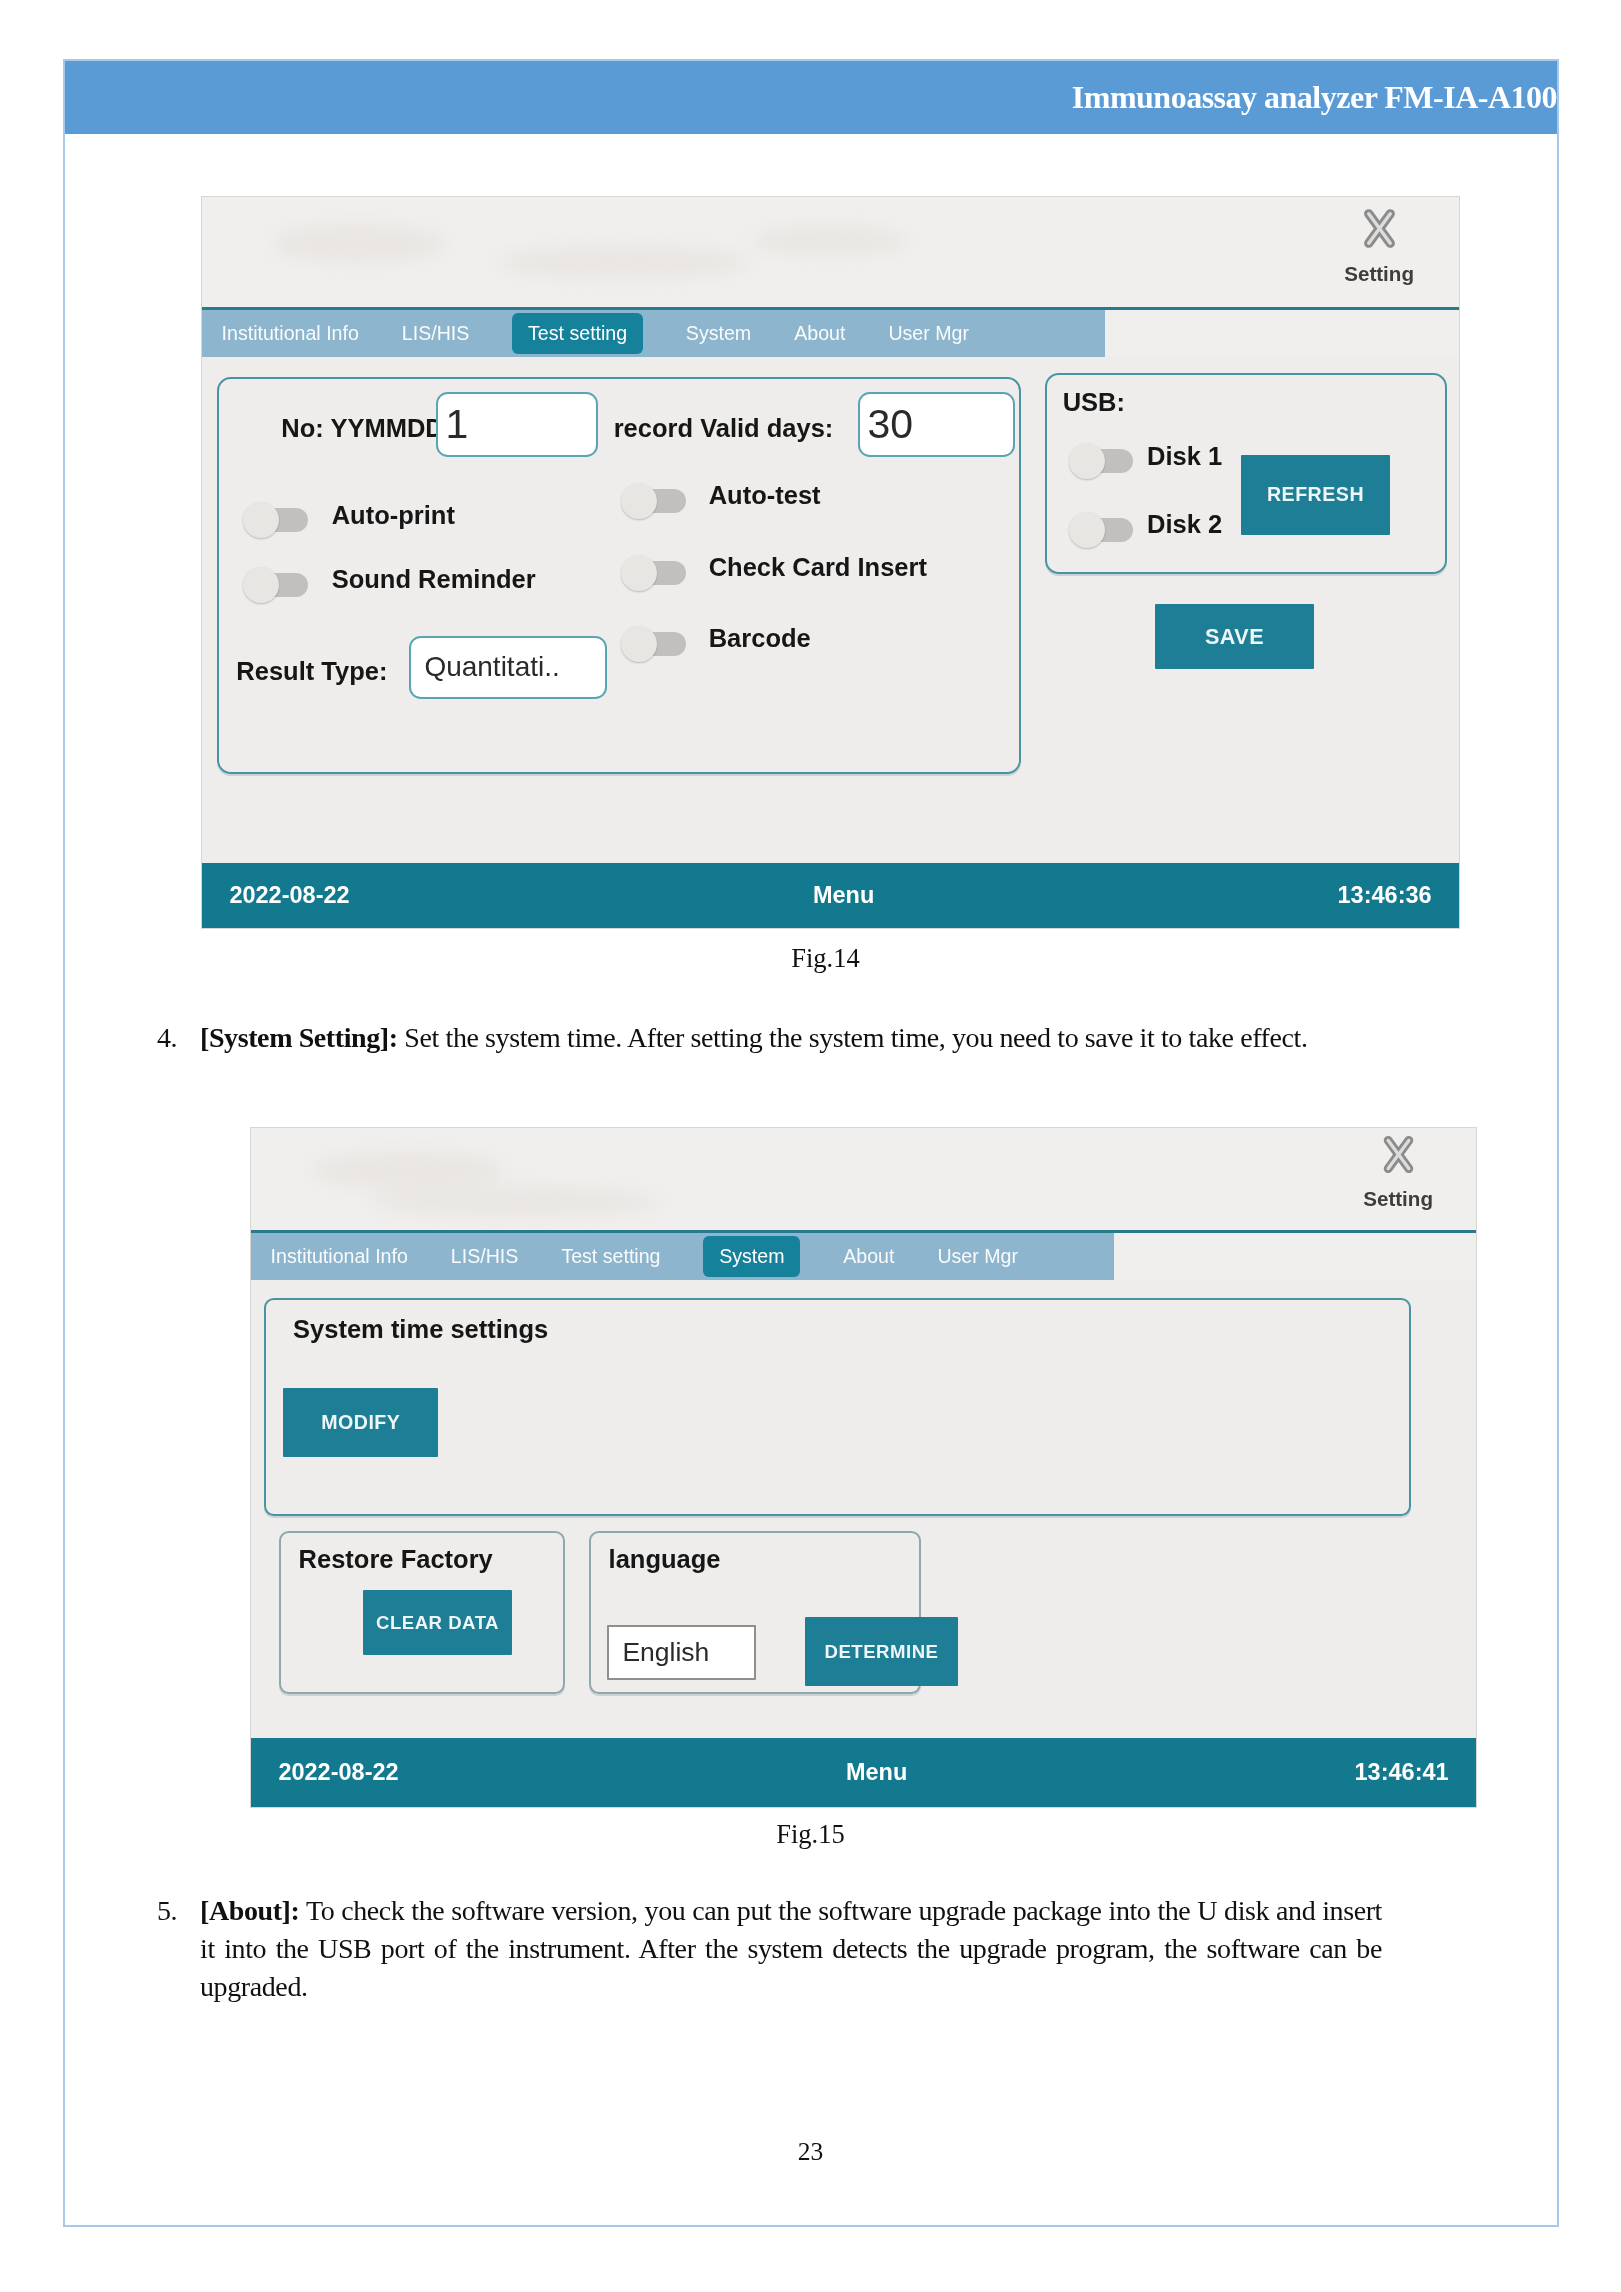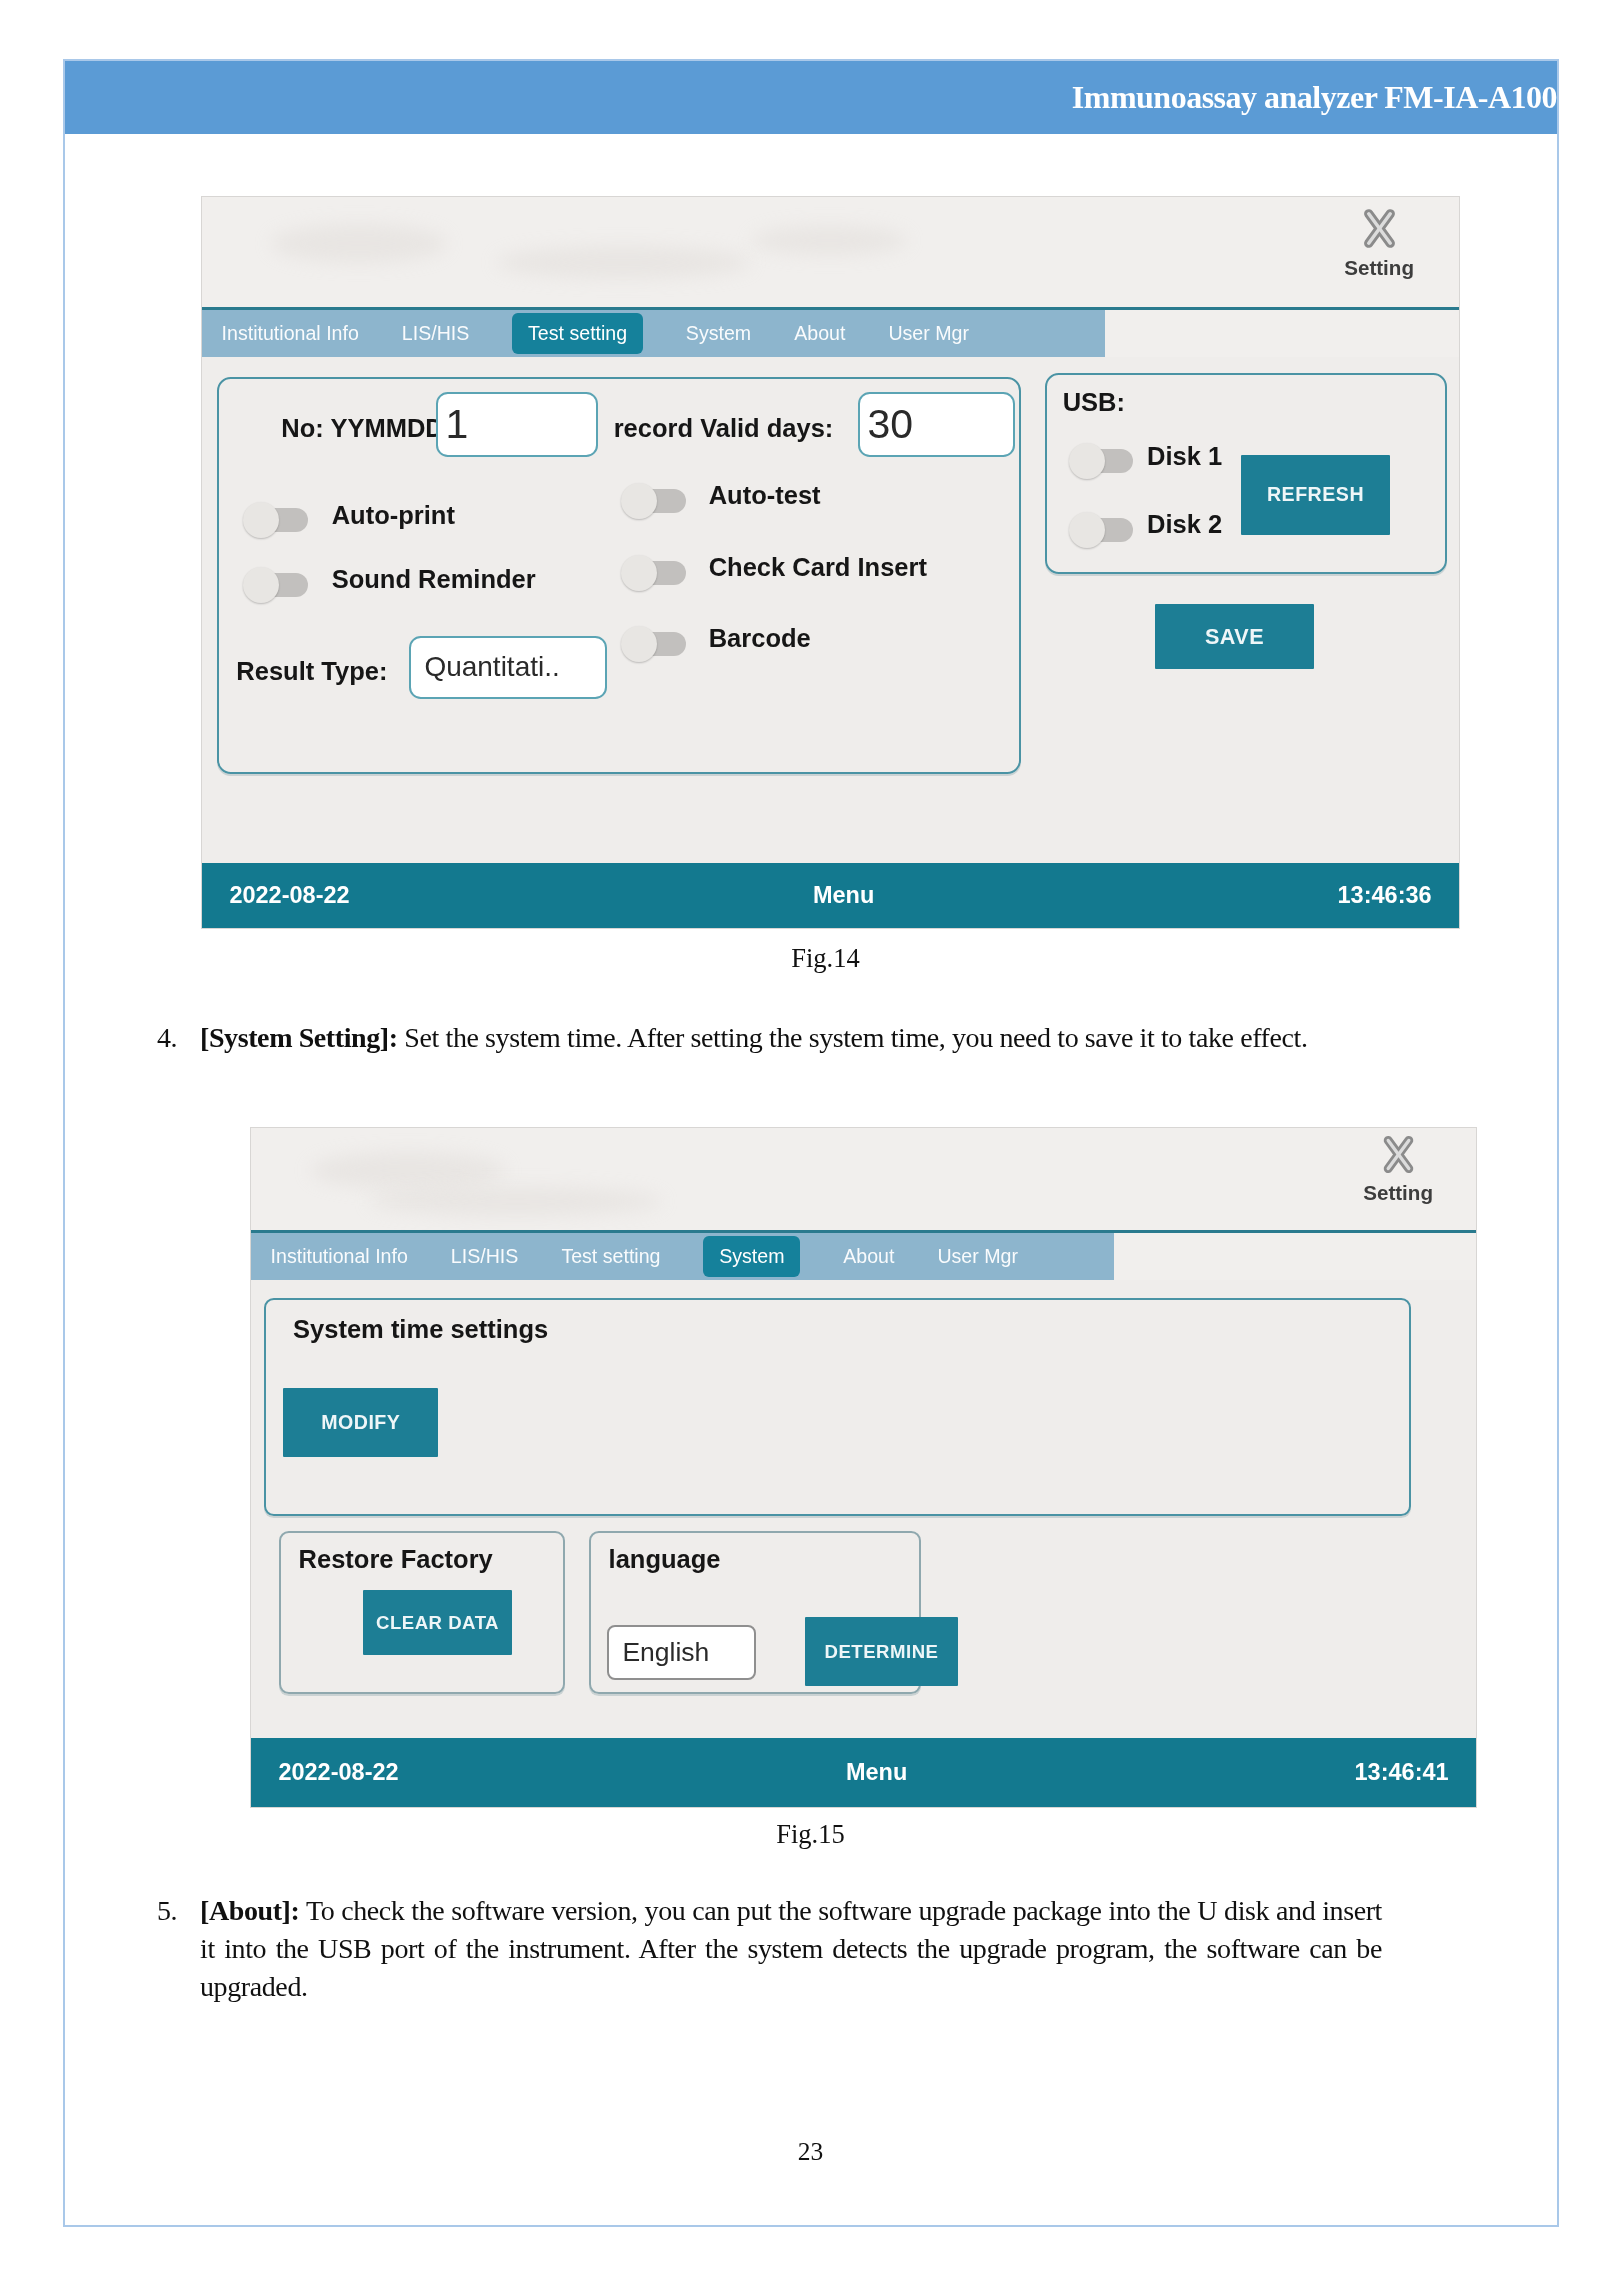--- a/index.html
+++ b/index.html
@@ -11,36 +11,36 @@
          border:2px solid #a9c8e9;background:#ffffff;}
   #doc-header{position:absolute;left:0;top:0;width:100%;height:73px;background:#5b9bd5;
               display:flex;align-items:center;justify-content:flex-end;}
   #doc-header .title{color:#ffffff;font-family:"Liberation Serif","DejaVu Serif",serif;
               font-weight:bold;font-size:32px;letter-spacing:-0.5px;}
   
   .shot{position:absolute;background:#f1efed;border:1px solid #d8d6d4;}
   .shot-header{position:absolute;left:0;top:0;width:100%;background:#f1efed;overflow:hidden;}
   .smudge{position:absolute;border-radius:50%;background:#d9d4d0;opacity:.35;filter:blur(8.8px);}
   .setting-block{position:absolute;display:flex;flex-direction:column;align-items:center;}
-  .setting-label{font-size:20.6px;font-weight:bold;color:#3d3d3d;margin-top:0;}
+  .setting-label{font-size:20.6px;font-weight:bold;color:#3d3d3d;margin-top:6px;}
   .teal-line{position:absolute;left:0;width:100%;height:2.9px;background:#2a7a8e;}
   .tabbar{position:absolute;left:0;height:47px;background:#8db5cd;display:flex;align-items:center;
           padding-left:19.6px;gap:43px;}
   .tab{color:rgba(255,255,255,.95);font-size:19.6px;font-weight:500;white-space:nowrap;}
   .tab.active{background:#15819b;border-radius:5.9px;padding:8.8px 15.7px;color:#ffffff;}
   .shot-content{position:absolute;left:0;width:100%;background:#efedeb;}
   .panel{position:absolute;border:2px solid #4a93a4;border-radius:13.7px;
          box-shadow:0 2px 0 rgba(90,130,140,.25);}
   .panel.gray{border-color:#8fa8ae;}
   .ui-label{position:absolute;font-weight:bold;color:#161616;font-size:25.5px;white-space:nowrap;}
   .ui-input{position:absolute;background:#ffffff;border:2px solid #5ba4b4;border-radius:11.8px;
             color:#2a2a2a;display:flex;align-items:center;overflow:hidden;}
   .ui-input.num{font-size:41px;font-weight:300;padding-left:7.8px;}
   .ui-input.combo{font-size:28px;font-weight:400;padding-left:13.7px;}
-  .ui-input.plain{border-color:#8f8f8f;border-radius:8px;font-size:26.5px;padding-left:13.7px;}
+  .ui-input.plain{border-color:#8f8f8f;border-radius:1px;font-size:26.5px;padding-left:13.7px;}
   .btn{position:absolute;background:#1d7e95;border-radius:1px;color:#eef6f8;
        display:flex;align-items:center;justify-content:center;font-weight:bold;
        font-size:19.6px;letter-spacing:0.5px;}
   .toggle{position:absolute;width:59px;height:24.5px;background:#c2c0be;border-radius:12.7px;}
   .toggle .knob{position:absolute;left:-5.9px;top:-5.9px;width:36px;height:36px;border-radius:50%;
        background:#e8e6e3;box-shadow:0 1px 2px rgba(0,0,0,.22);}
   .statusbar{position:absolute;left:0;bottom:0;width:100%;background:#13798f;color:#ffffff;
        display:flex;align-items:center;justify-content:space-between;padding:0 27.4px;
        font-weight:bold;font-size:23.5px;}
   

